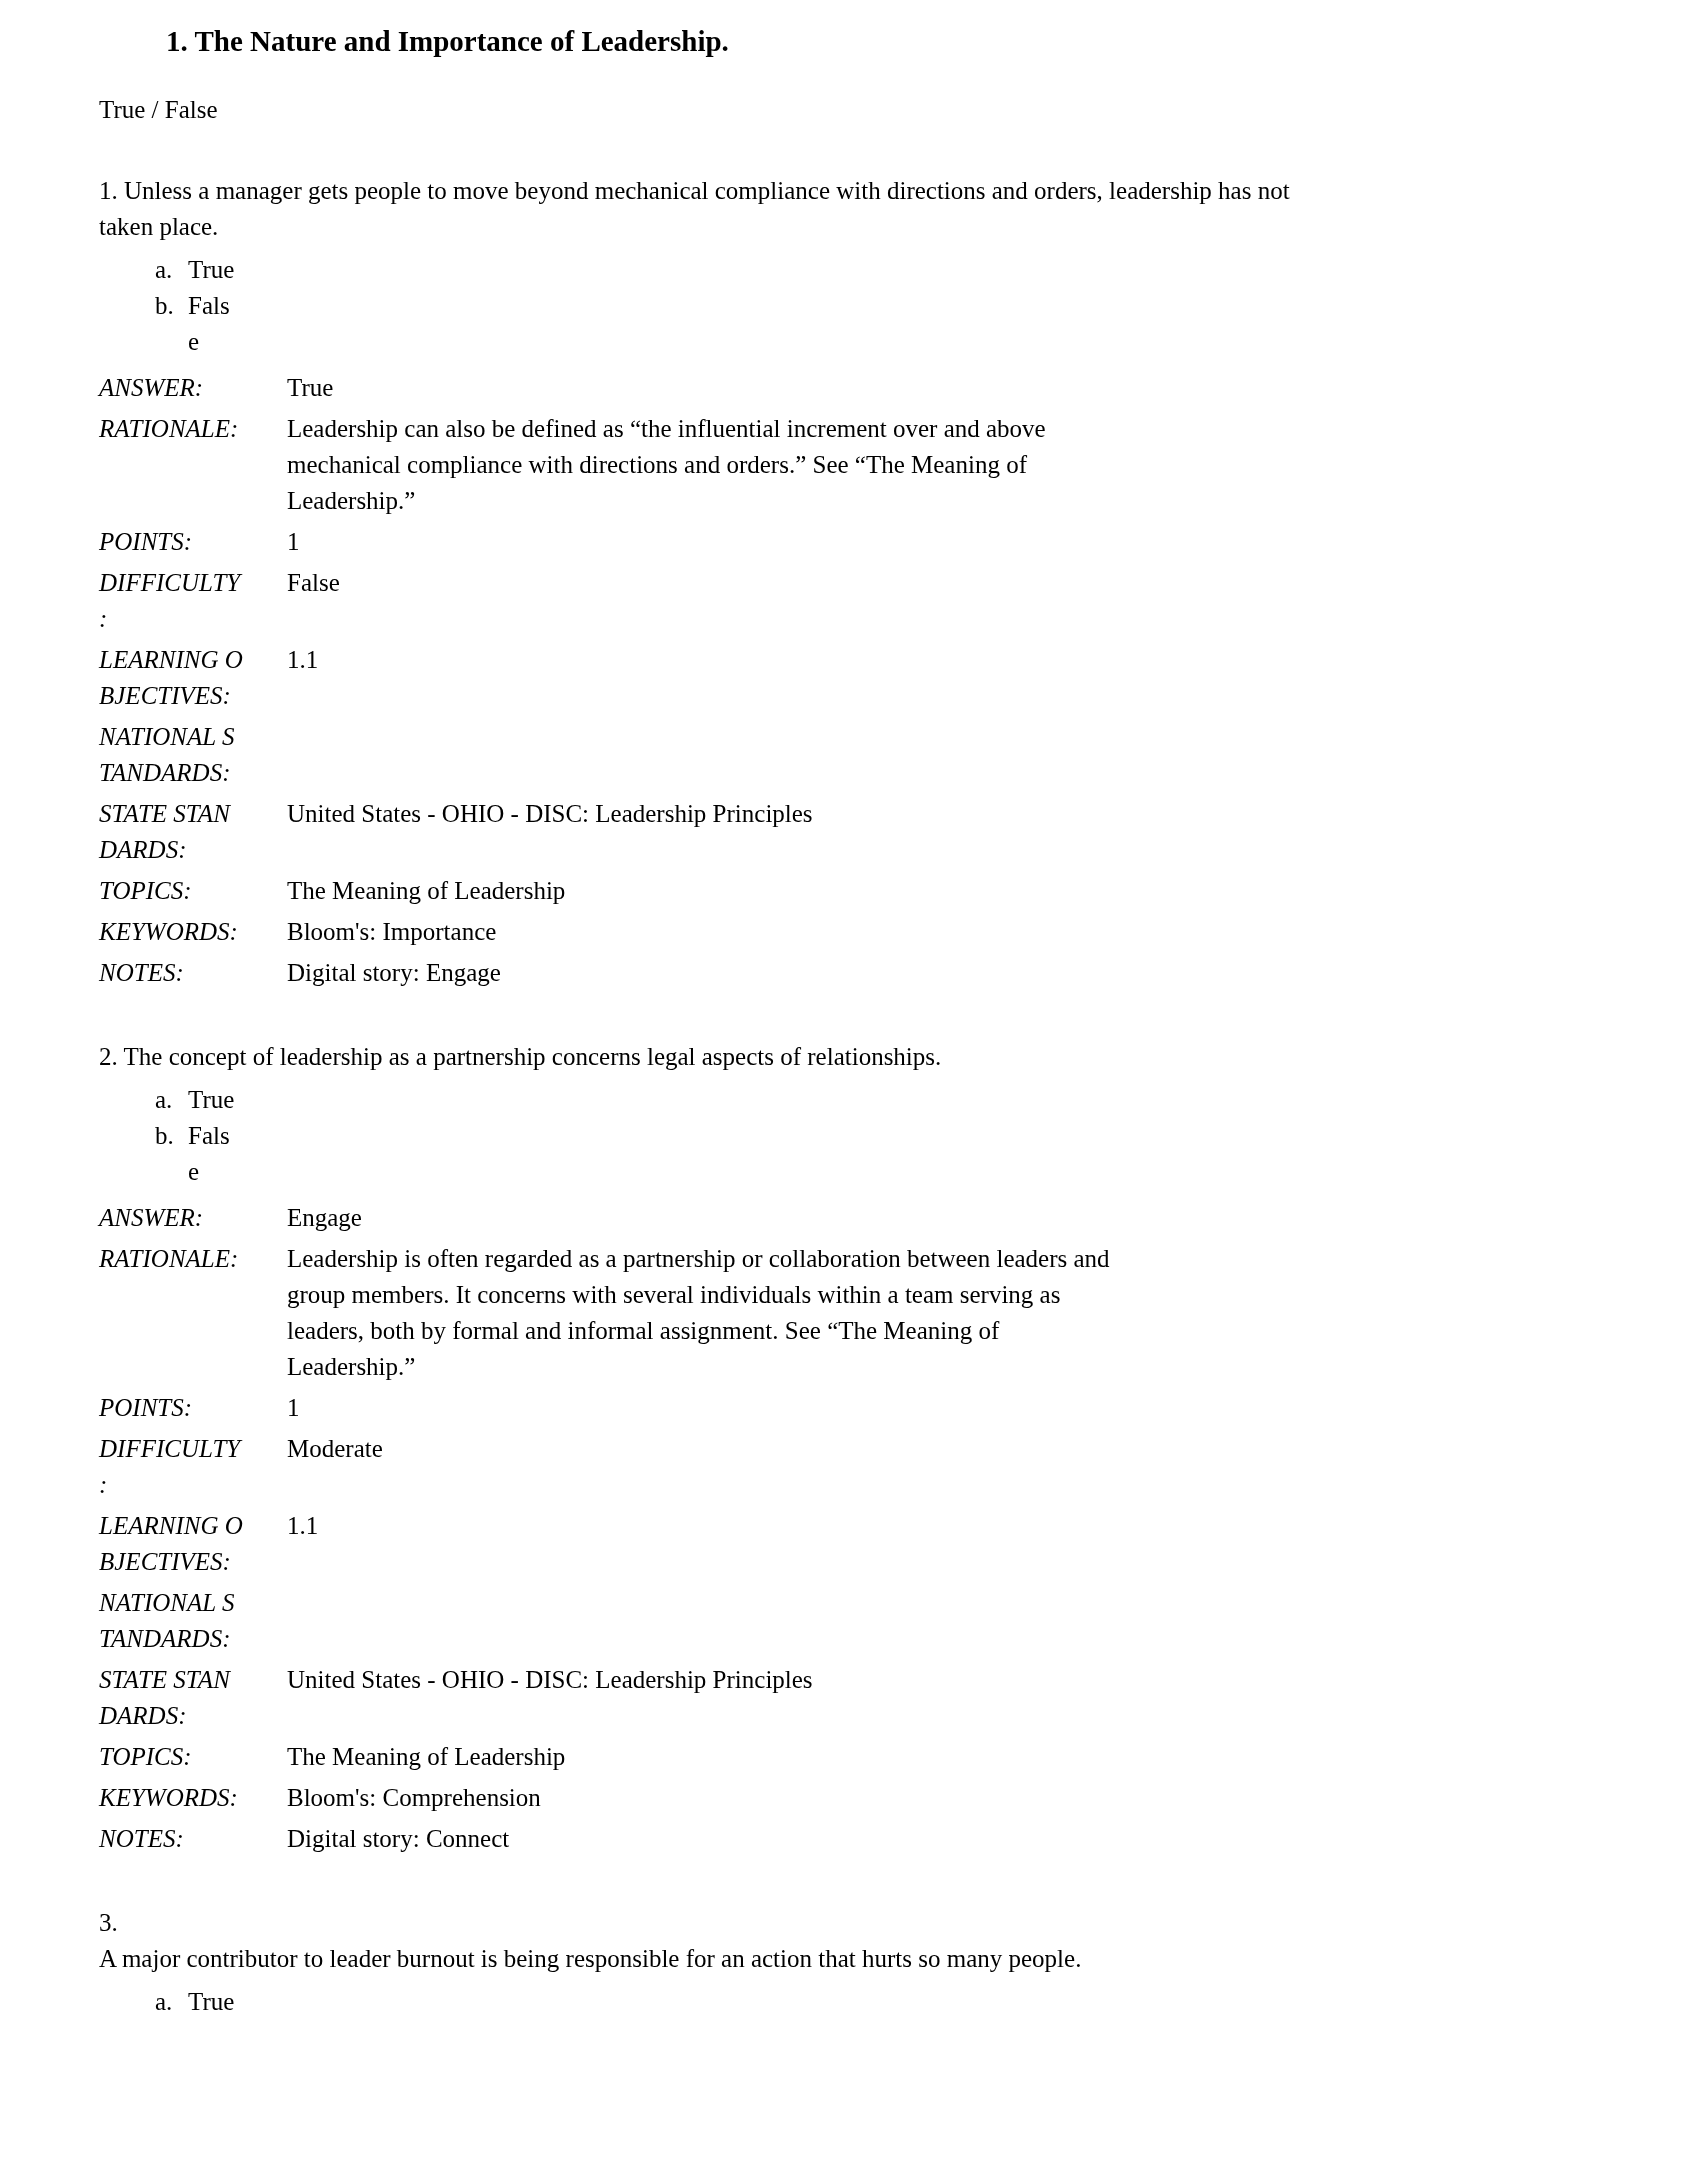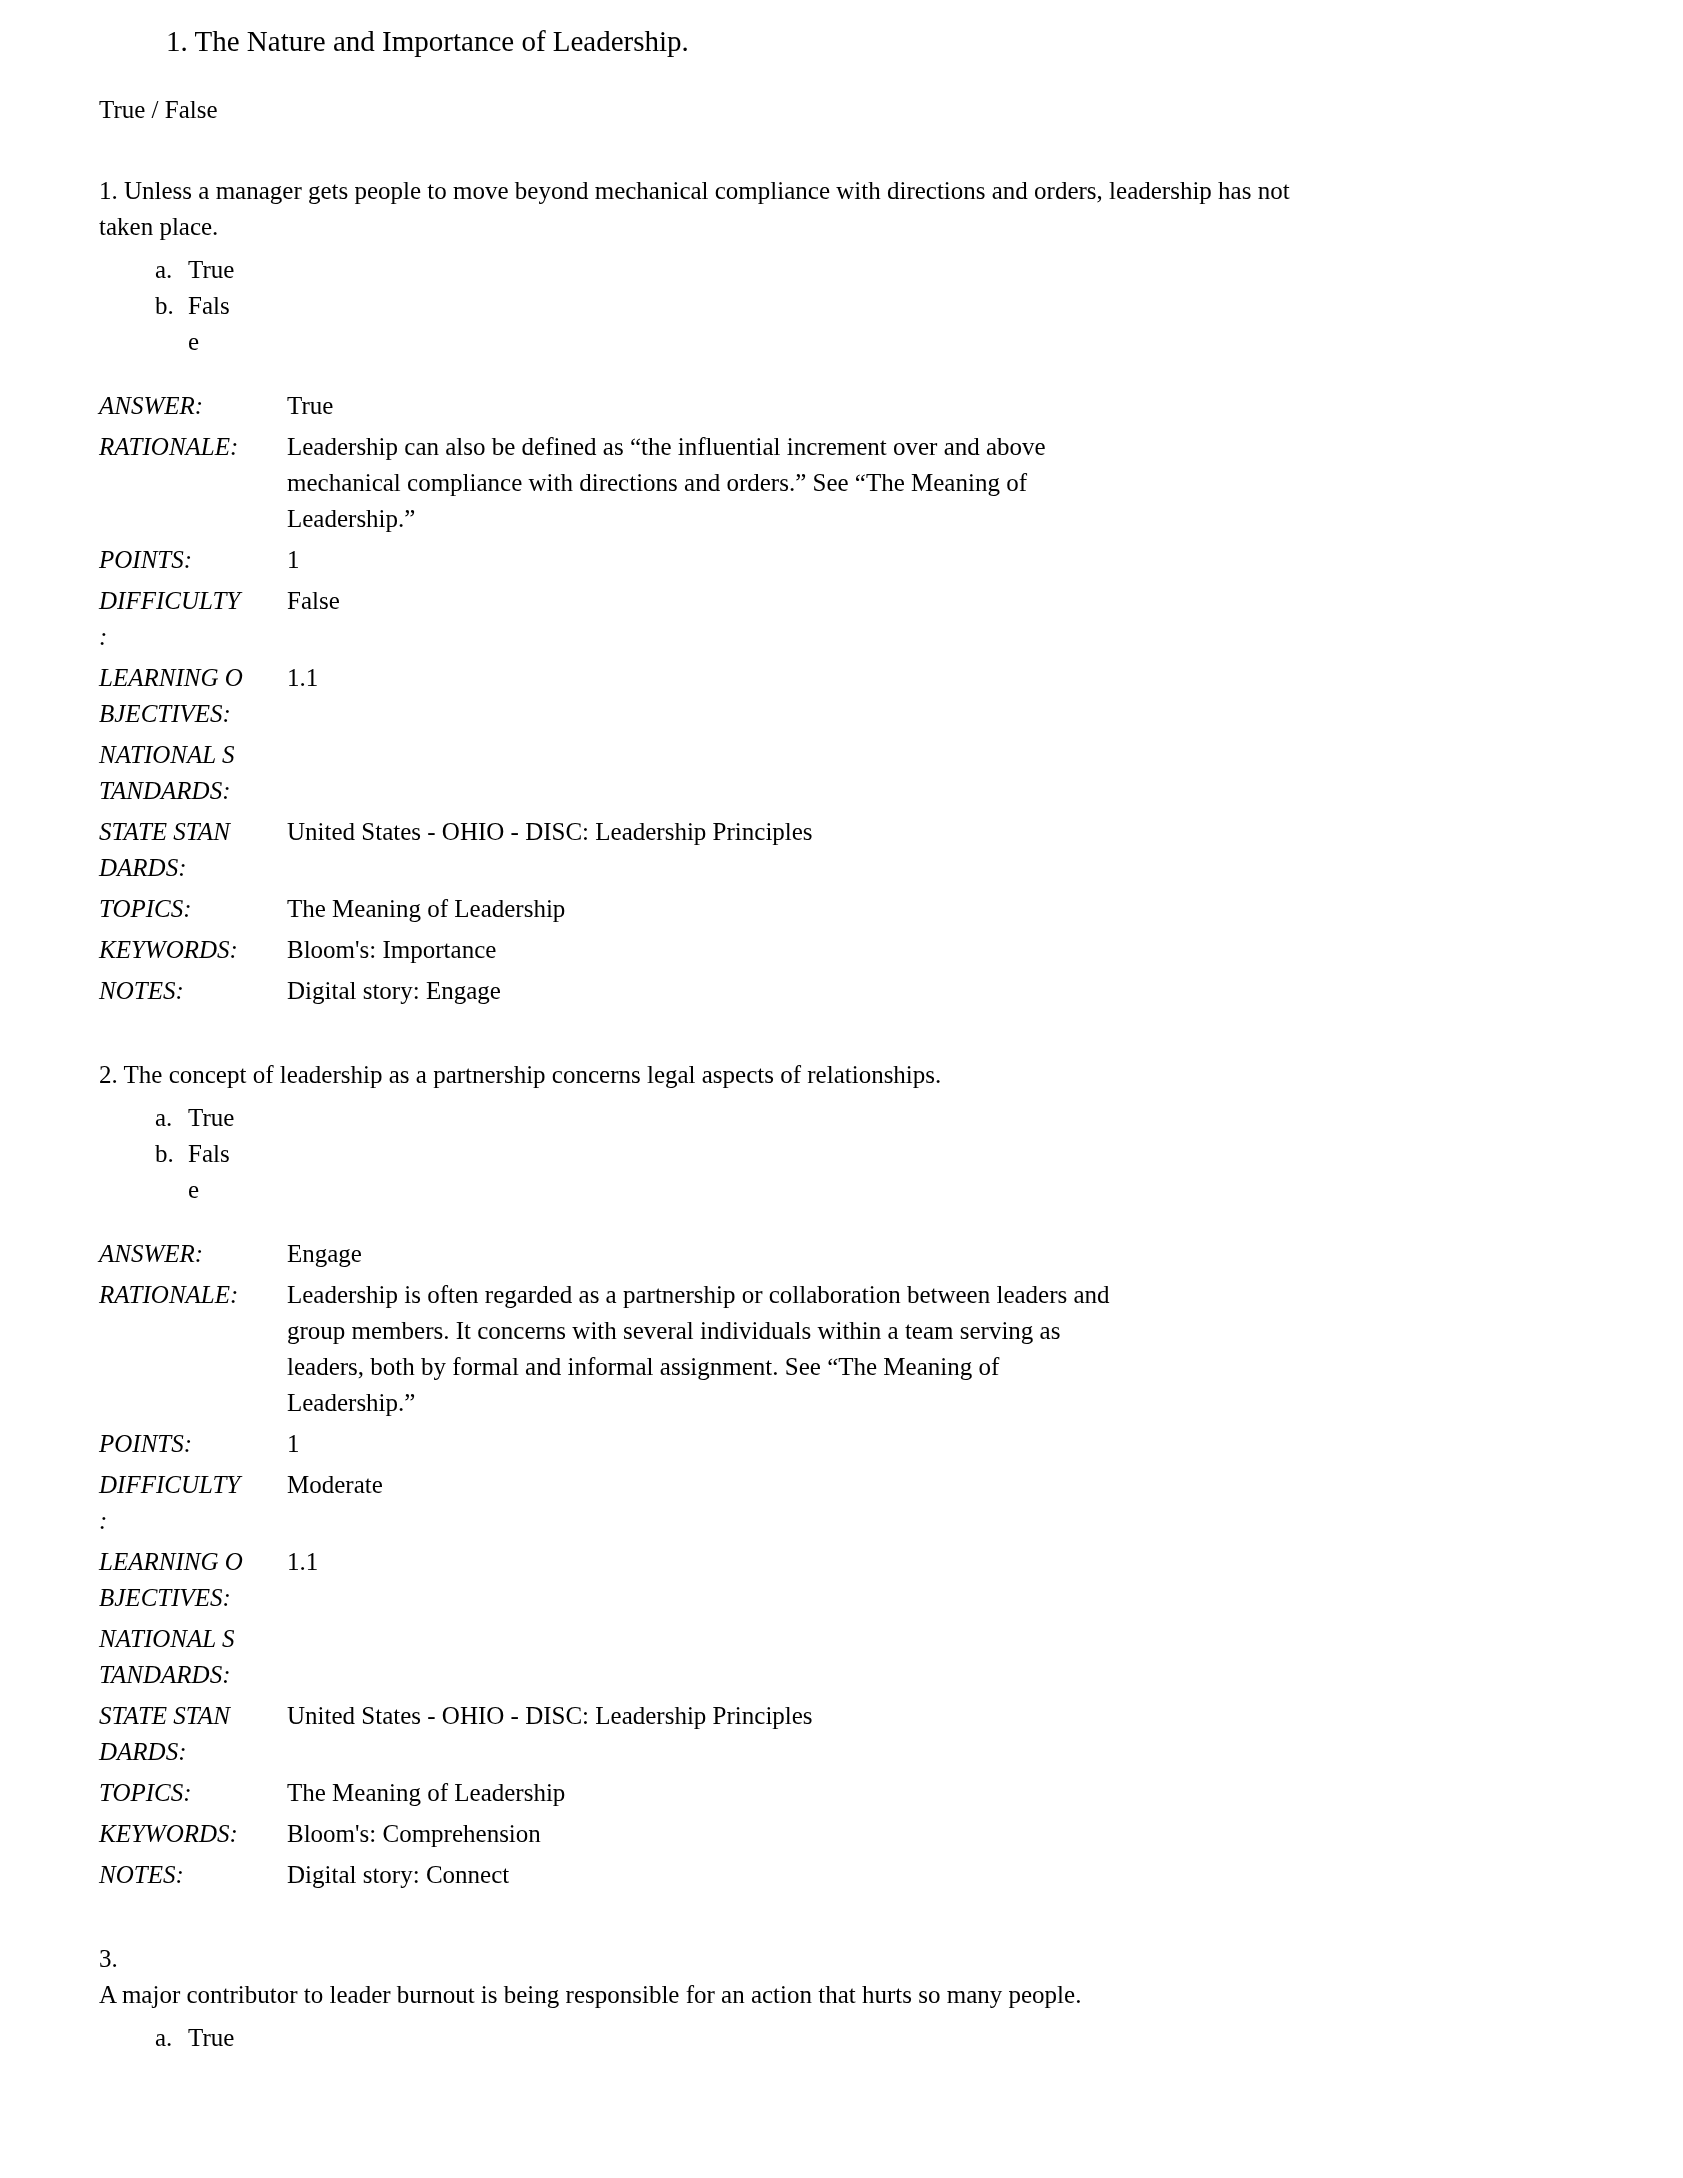--- a/index.html
+++ b/index.html
@@ -9,21 +9,21 @@
     background: #ffffff;
     color: #000000;
     font-family: "Liberation Serif", "DejaVu Serif", serif;
     font-size: 25px;
     line-height: 36px;
     overflow: hidden;
   }
   .page { padding: 20px 69px 0 99px; }
 
   .doc-title {
-    font-weight: normal;
+    font-weight: bold;
     font-size: 29px;
     line-height: 42px;
     margin-left: 67px;
     margin-bottom: 30px;
     letter-spacing: 0px;
   }
   .section-type { margin-bottom: 45px; }
 
   .question { margin-top: 0; }
   .question + .question { margin-top: 48px; }
@@ -35,21 +35,21 @@
 
   .options { margin-top: 7px; }
   .option { display: flex; }
   .option .letter {
     margin-left: 56px;
     width: 33px;
     flex: none;
   }
   .option .otext { white-space: pre-line; }
 
-  .meta { margin-top: 28px; }
+  .meta { margin-top: 10px; }
   .mrow { display: flex; margin-bottom: 5px; }
   .mlabel {
     font-style: italic;
     width: 188px;
     flex: none;
     white-space: pre-line;
   }
   .mvalue {
     white-space: pre-line;
     max-width: 1020px;

